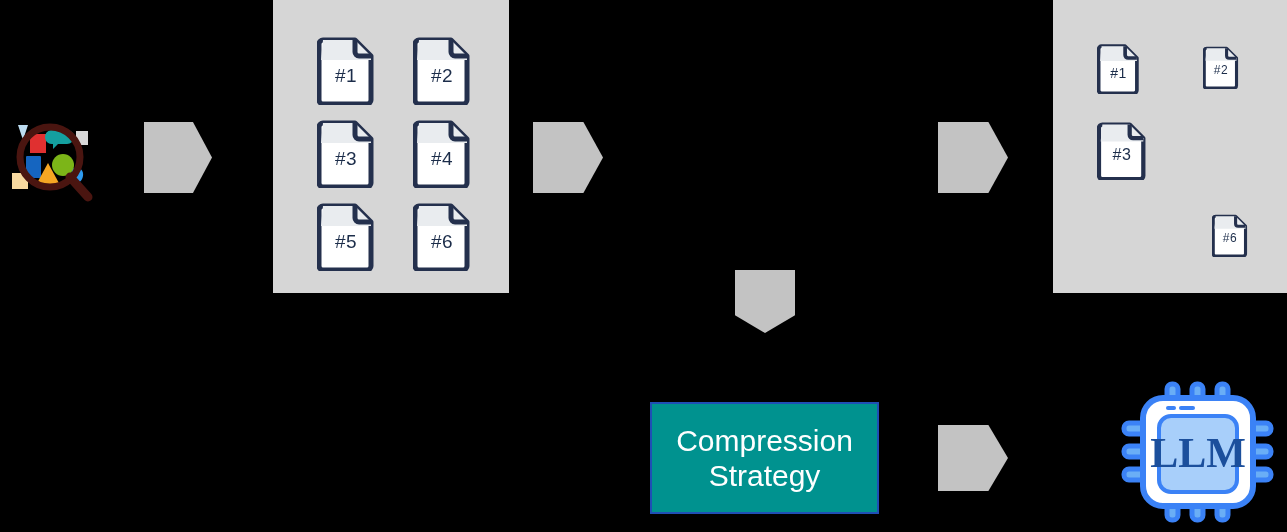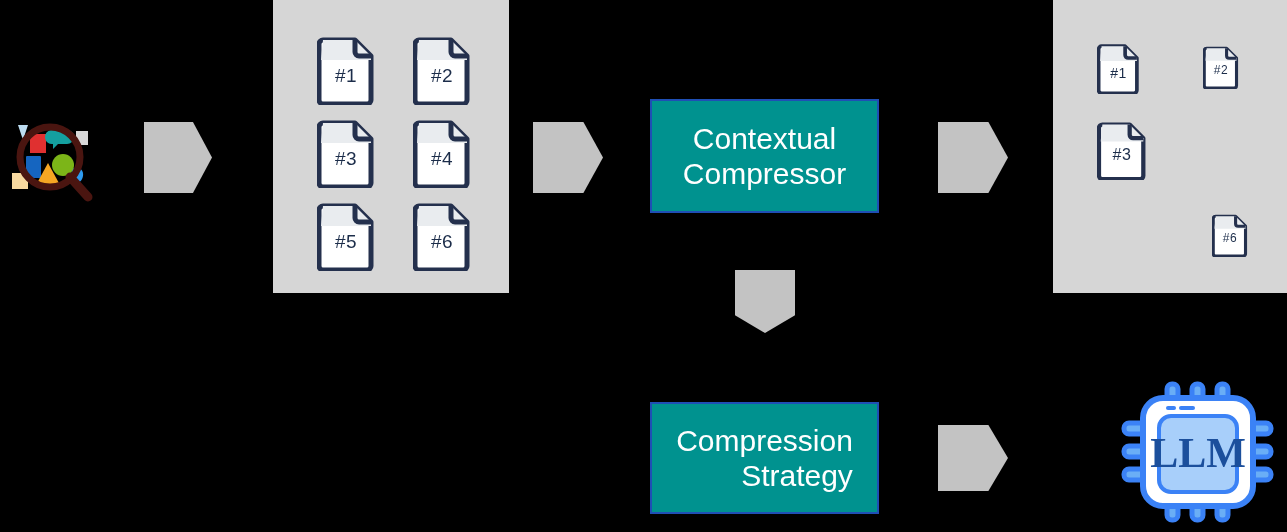--- a/index.html
+++ b/index.html
@@ -152,22 +152,20 @@
     <svg viewBox="0 0 58 68" xmlns="http://www.w3.org/2000/svg">
       <path d="M6,3 h32 l16,16 v44 a4,4 0 0 1 -4,4 h-44 a4,4 0 0 1 -4,-4 v-56 a4,4 0 0 1 4,-4 z" fill="#ffffff" stroke="#24304d" stroke-width="5" stroke-linejoin="round"></path>
       <path d="M6,3 h32 l16,16 v4 h-50 z" fill="#e9ecef"></path>
       <path d="M38,3 v12 a4,4 0 0 0 4,4 h12" fill="none" stroke="#24304d" stroke-width="5" stroke-linejoin="round"></path>
     </svg>
     <div class="doc-label" style="top:28px; font-size:19px;">#6</div>
   </div>
 
   <div class="arrow arrow-right" style="left:533px; top:122px; width:70px; height:71px;"></div>
 
-  <div class="proc-box" style="left:650px; top:99px; width:229px; height:114px; font-size:30px;">Contextual
-Compressor</div>
 
   <div class="arrow arrow-right" style="left:938px; top:122px; width:70px; height:71px;"></div>
 
   <div class="doc" style="left:1097px; top:44px; width:43px; height:50px;">
     <svg viewBox="0 0 58 68" xmlns="http://www.w3.org/2000/svg">
       <path d="M6,3 h32 l16,16 v44 a4,4 0 0 1 -4,4 h-44 a4,4 0 0 1 -4,-4 v-56 a4,4 0 0 1 4,-4 z" fill="#ffffff" stroke="#24304d" stroke-width="5" stroke-linejoin="round"></path>
       <path d="M6,3 h32 l16,16 v4 h-50 z" fill="#e9ecef"></path>
       <path d="M38,3 v12 a4,4 0 0 0 4,4 h12" fill="none" stroke="#24304d" stroke-width="5" stroke-linejoin="round"></path>
     </svg>
     <div class="doc-label" style="top:21px; font-size:14px;">#1</div>
@@ -195,21 +193,21 @@
     <svg viewBox="0 0 58 68" xmlns="http://www.w3.org/2000/svg">
       <path d="M6,3 h32 l16,16 v44 a4,4 0 0 1 -4,4 h-44 a4,4 0 0 1 -4,-4 v-56 a4,4 0 0 1 4,-4 z" fill="#ffffff" stroke="#24304d" stroke-width="5" stroke-linejoin="round"></path>
       <path d="M6,3 h32 l16,16 v4 h-50 z" fill="#e9ecef"></path>
       <path d="M38,3 v12 a4,4 0 0 0 4,4 h12" fill="none" stroke="#24304d" stroke-width="5" stroke-linejoin="round"></path>
     </svg>
     <div class="doc-label" style="top:17px; font-size:12px;">#6</div>
   </div>
 
   <div class="arrow arrow-down" style="left:735px; top:270px; width:60px; height:63px;"></div>
 
-  <div class="proc-box" style="left:650px; top:402px; width:229px; height:112px; font-size:30px;text-align:right;">Compression
+  <div class="proc-box" style="left:650px; top:402px; width:229px; height:112px; font-size:30px;">Compression
 Strategy</div>
 
   <div class="arrow arrow-right" style="left:938px; top:425px; width:70px; height:66px;"></div>
 
   <div class="icon-box" style="left:1118px; top:378px; width:160px; height:148px;">
     <svg viewBox="0 0 160 148" xmlns="http://www.w3.org/2000/svg">
       <g stroke="#3b82f6" stroke-width="5" fill="#6aaef6" stroke-linejoin="round" stroke-linecap="round">
 
         <rect x="49" y="6" width="11" height="26" rx="5"></rect>
         <rect x="74" y="6" width="11" height="26" rx="5"></rect>

